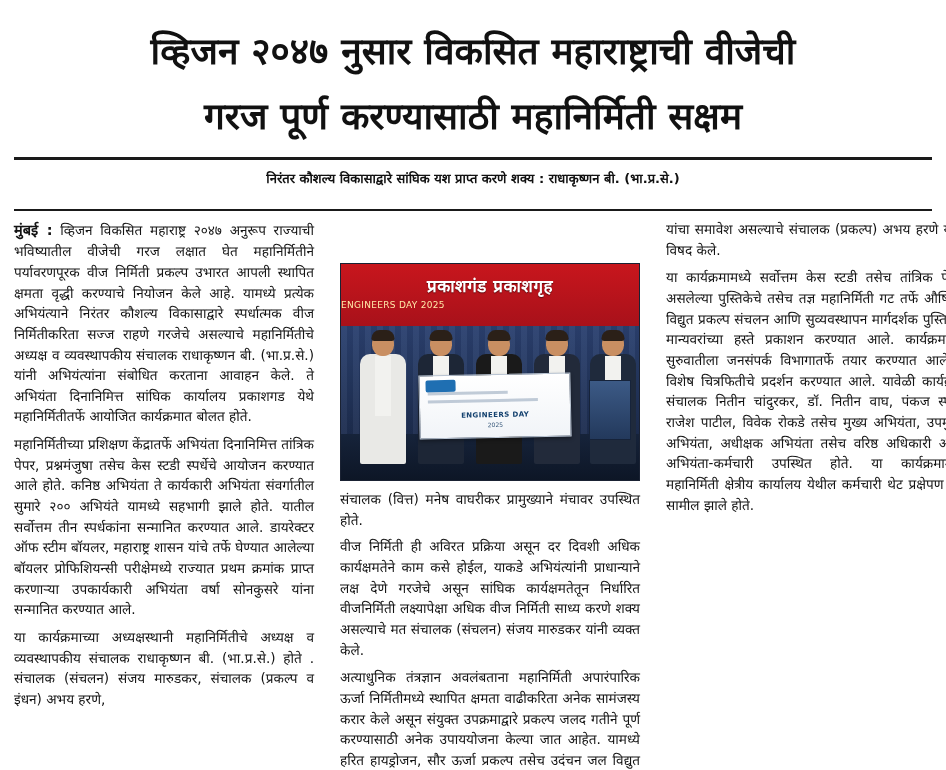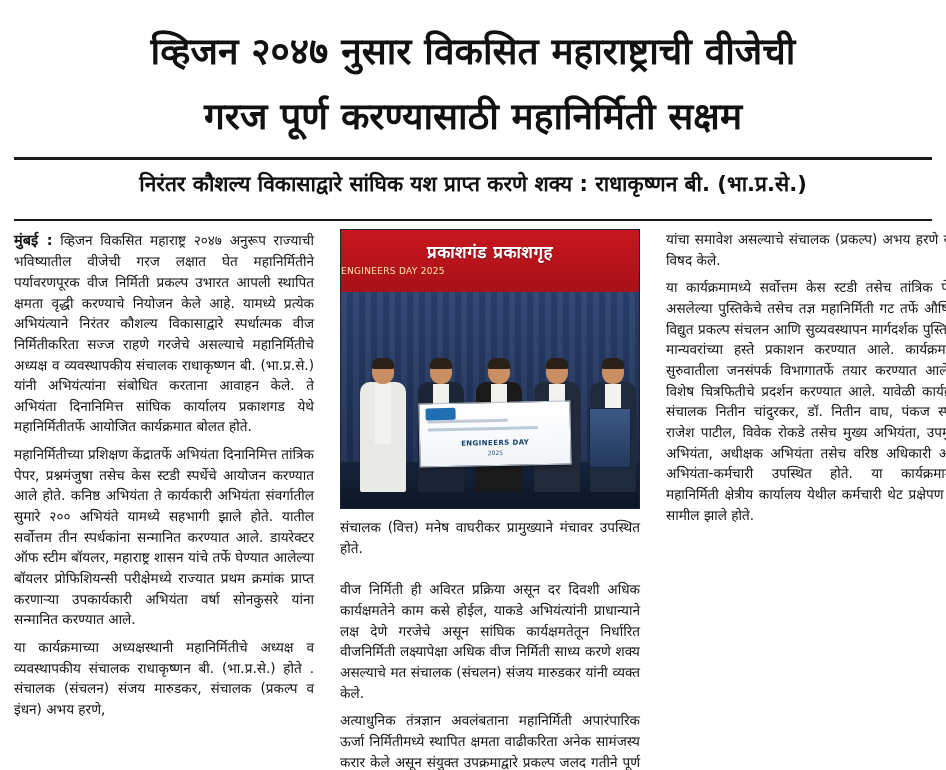--- a/index.html
+++ b/index.html
@@ -37,21 +37,21 @@
     background: #1a1a1a;
     margin: 14px 14px 0 14px;
   }
   .rule.thin {
     height: 2px;
   }
   .subhead {
     text-align: center;
     font-family: "DejaVu Sans", sans-serif;
     font-weight: bold;
-    font-size: 21px;
+    font-size: 13px;
     color: #111111;
     padding: 9px 10px 8px 10px;
     white-space: nowrap;
   }
   .body-area {
     padding: 8px 14px 6px 14px;
   }
   .columns {
     display: flex;
     gap: 26px;
@@ -75,25 +75,26 @@
     font-size: 14.6px;
   }
   .photo-wrap {
     width: 100%;
     margin: 0 0 8px 0;
     position: relative;
   }
   .photo {
     position: relative;
     width: 100%;
-    height: 280px;
+    height: 218px;
     background: linear-gradient(#1b2b49 0%, #24395f 38%, #2d3f63 60%, #1b2740 100%);
     overflow: hidden;
     border: 1px solid #1a2233;
     box-sizing: border-box;
+    margin-top: 44px;
   }
   
   .banner {
     position: absolute;
     left: 0; right: 0; top: 0;
     height: 62px;
     background: linear-gradient(#c8161d 0%, #a8111a 100%);
     border-bottom: 3px solid #f0b400;
   }
   .banner-text {
@@ -236,21 +237,21 @@
     height: 58px;
     background: linear-gradient(#3c5a86, #23395c);
     border: 1px solid #16233a;
   }
   .caption {
     font-family: "DejaVu Sans", sans-serif;
     font-size: 13.6px;
     line-height: 1.52;
     color: #131313;
     text-align: justify;
-    margin: 0 0 21px 0;
+    margin: 0 0 6px 0;
   }
 </style>
 </head>
 <body>
 
 <div class="page">
 
   <div class="headline">
     <div class="headline-line">व्हिजन २०४७ नुसार विकसित महाराष्ट्राची वीजेची</div>
     <div class="headline-line">गरज पूर्ण करण्यासाठी महानिर्मिती सक्षम</div>

